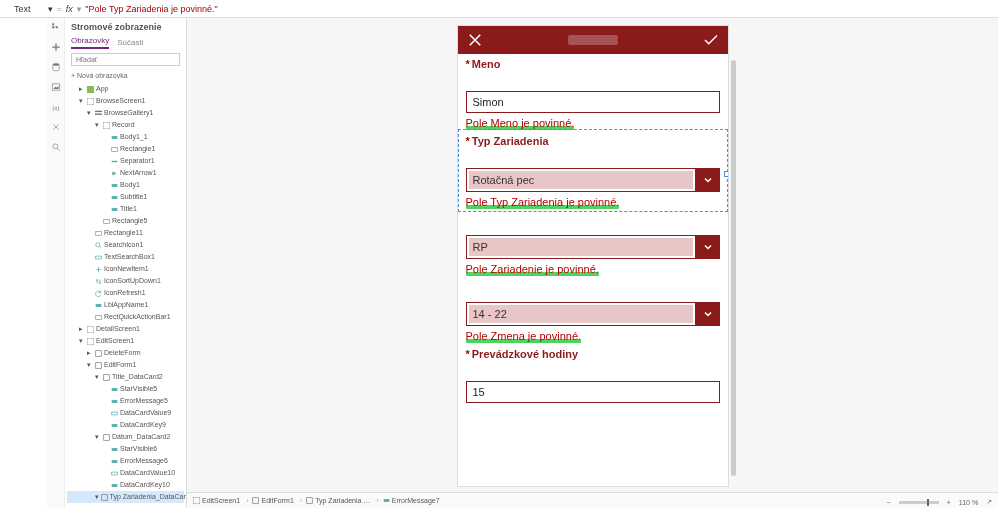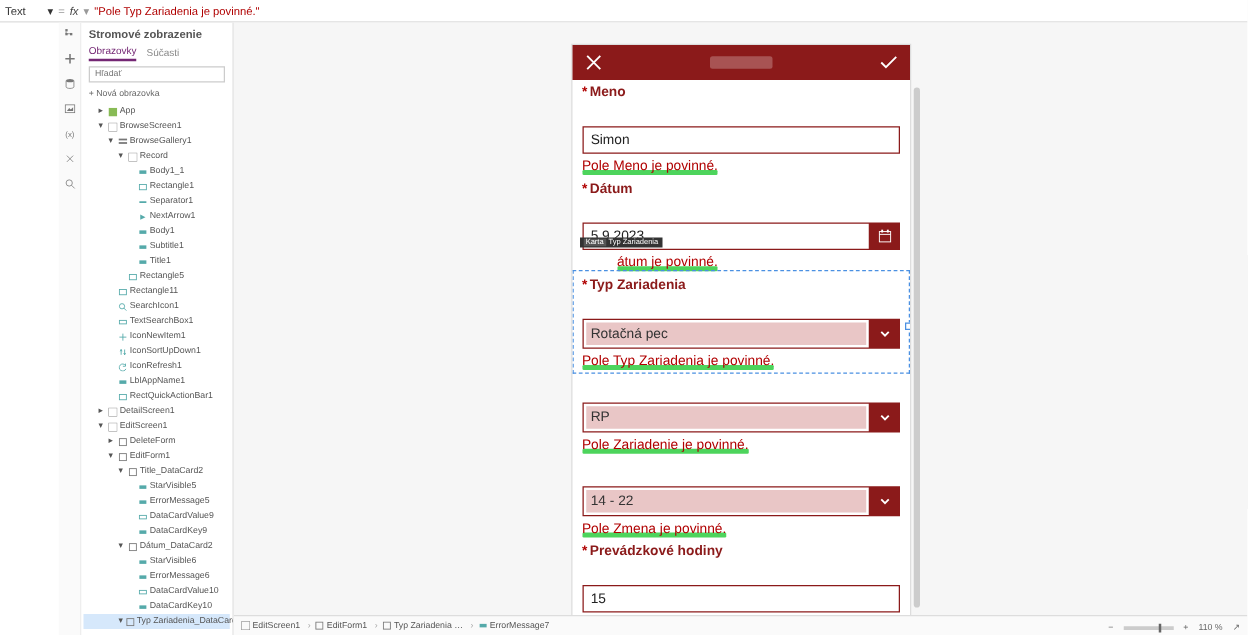--- a/index.html
+++ b/index.html
@@ -1,21 +1,21 @@
 <!DOCTYPE html>
 <html><head>
 <meta charset="utf-8">
 <style>
   * { box-sizing: border-box; margin: 0; padding: 0; font-family: "Segoe UI", Arial, sans-serif; }
   html, body { width: 998px; height: 508px; overflow: hidden; background: #fff; color: #333; }
   .root { display: flex; flex-direction: column; width: 100%; height: 100%; }
 
   
   .fbar { height: 18px; display: flex; align-items: center; font-size: 9px; border-bottom: 1px solid #ddd; padding: 0 4px; gap: 4px; }
-  .fbar .prop { width: 30px; }
+  .fbar .prop { width: 30px; margin-left: 10px; }
   .fbar .eq { color: #999; }
   .fbar .fx { font-style: italic; color: #444; }
   .fbar .formula { color: #b00000; }
 
   
   .main { flex: 1; display: flex; overflow: hidden; padding-left: 47px; }
 
   
   .rail { width: 18px; background: #fafafa; border-right: 1px solid #eee; display: flex; flex-direction: column; align-items: center; padding-top: 4px; gap: 10px; }
   .rail .ic { width: 10px; height: 10px; fill: #777; }
@@ -33,21 +33,21 @@
   .tn { display: flex; align-items: center; gap: 2px; padding: 1px 0 1px 4px; white-space: nowrap; line-height: 10px; }
   .tn .tw { width: 6px; display: inline-block; }
   .tn .ico { width: 7px; height: 7px; fill:#777; flex:none; }
   .tn.sel { background: #d6e8fb; }
   .in1 { padding-left: 12px; } .in2 { padding-left: 20px; } .in3 { padding-left: 28px; }
   .in4 { padding-left: 36px; }
 
   
   .canvas-wrap { flex: 1; background: #f6f6f6; position: relative; display:flex; flex-direction:column; }
   .canvas { flex:1; position:relative; overflow:hidden; }
-  .phone { position: absolute; left: 50%; top: 18px; transform: translateX(-50%); width: 270px; height: 460px; background: #fff; box-shadow: 0 0 0 1px #ddd; display:flex; flex-direction:column; }
+  .phone { position: absolute; left: 50%; top: 8px; transform: translateX(-50%); width: 270px; height: 460px; background: #fff; box-shadow: 0 0 0 1px #ddd; display:flex; flex-direction:column; }
   .phone-scroll { position:absolute; right:-8px; top:34px; bottom:10px; width:5px; background:#ccc; border-radius:3px; }
   .topbar { height: 28px; background: #8b1a1a; display: flex; align-items: center; justify-content: space-between; padding: 0 8px; }
   .topbar svg { width: 18px; height: 18px; fill: #fff; stroke:#fff; }
   .topbar .title { height:10px; width:50px; background:rgba(255,255,255,0.25); border-radius:2px; }
   .form { flex:1; overflow:hidden; padding: 0 2px; }
   .field { padding: 4px 6px 0; }
   .flabel { font-size: 11px; font-weight: 600; color: #8b1a1a; }
   .ast { color: #b00000; margin-right: 2px; }
   .inputrow { display: flex; margin-top: 21px; }
   .txt { flex: 1; border: 1px solid #8b1a1a; font-size: 11px; padding: 4px 6px; color:#222; background:#fff; }
@@ -391,41 +391,20 @@
           <div class="form">
 
             <div class="field">
               <div class="flabel"><span class="ast">*</span><span>Meno</span></div>
               <div class="inputrow">
                   <input class="txt" value="Simon" style="">
                 </div>
               <div class="errline">Pole Meno je povinné.</div>
             </div>
 
-            <div class="field">
-              <div class="flabel"><span class="ast">*</span><span>Dátum</span></div>
-              <div class="inputrow">
-                <input class="txt" value="5.9.2023" style="">
-                <div class="btn-ic">
-                    <svg viewBox="0 0 16 16">
-                      <rect x="2" y="3" width="12" height="11" fill="none" stroke="#fff"></rect>
-                      <path d="M2 6h12" stroke="#fff"></path>
-                      <rect x="4" y="1" width="2" height="3"></rect>
-                      <rect x="10" y="1" width="2" height="3"></rect>
-                    </svg>
-                  </div>
-              </div>
-              <div style="position:relative">
-                <div class="card-tag">
-                    <span class="kt">Karta</span>
-                    <span>Typ Zariadenia</span>
-                  </div>
-                <div class="errline" style="margin-left:28px">átum je povinné.</div>
-              </div>
-            </div>
 
             <div class="field card-sel">
               <div class="sel-handle"></div>
               <div class="flabel"><span class="ast">*</span><span>Typ Zariadenia</span></div>
               <div class="inputrow">
                 <div class="dd">
                     <div class="val">Rotačná pec</div>
                   </div>
                 <div class="btn-ic">
                     <svg viewBox="0 0 16 16">

